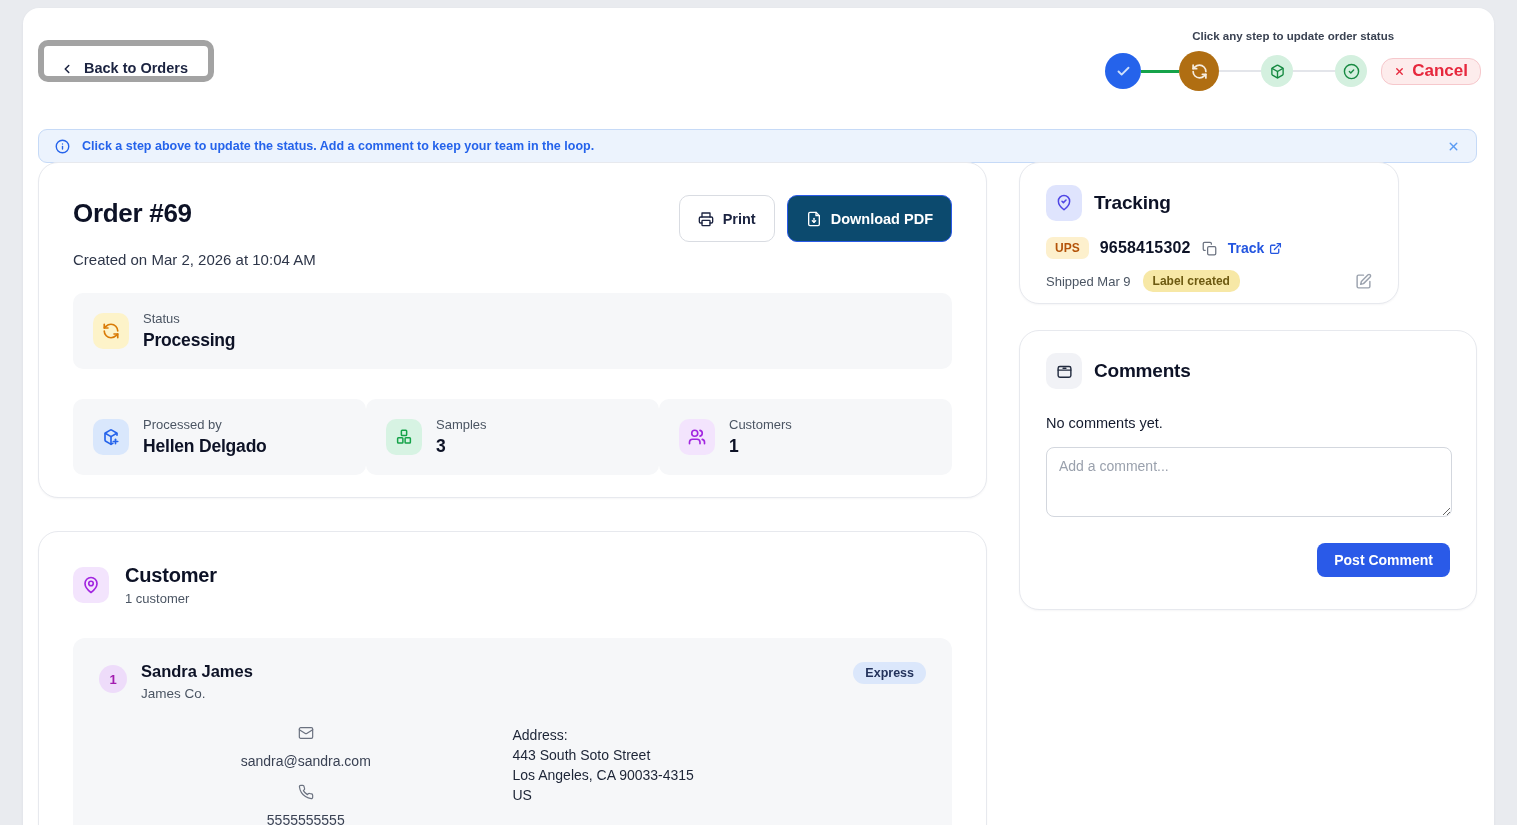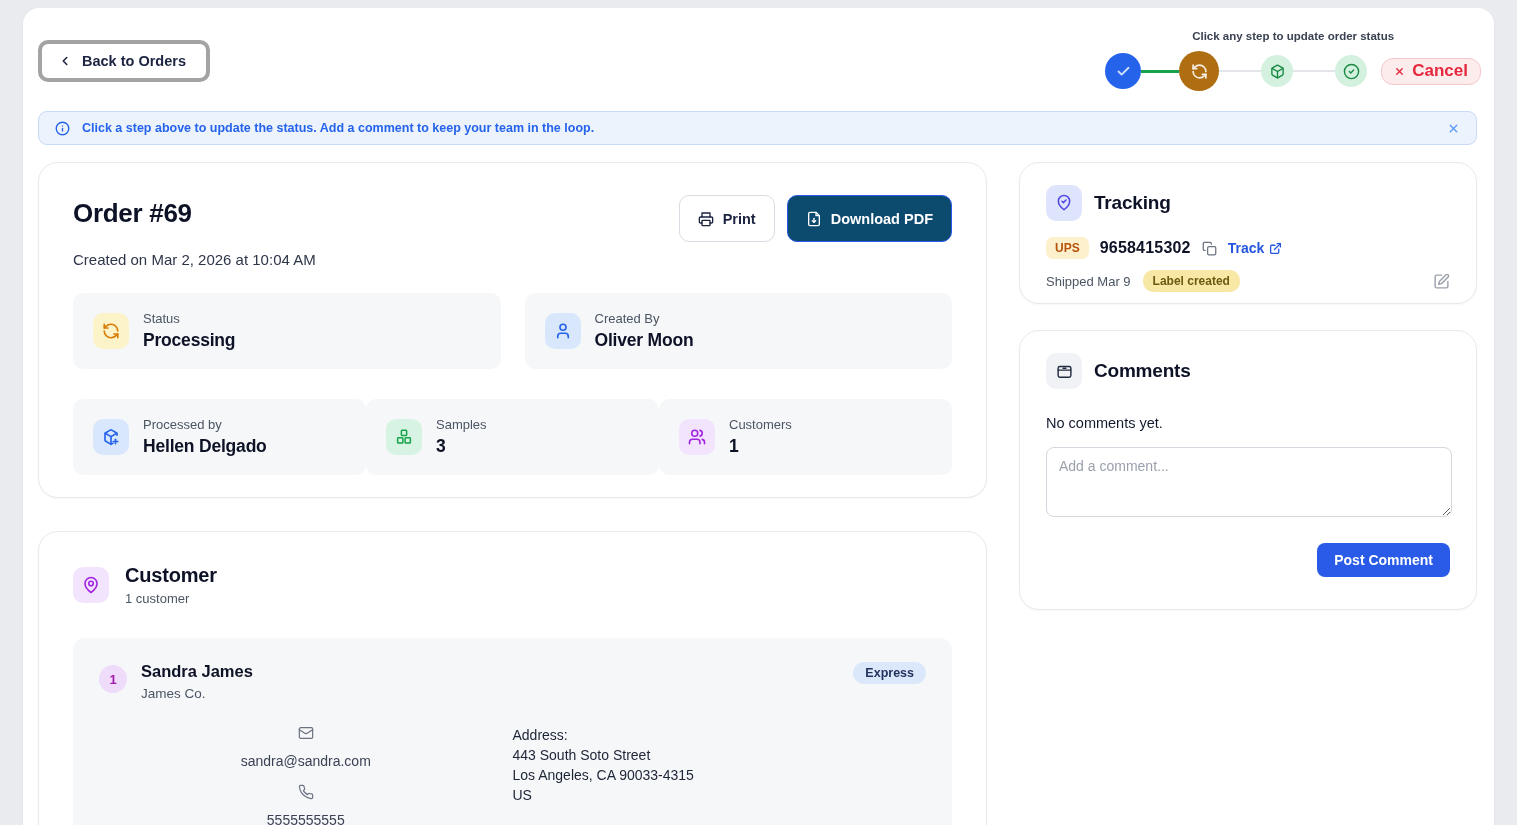--- a/index.html
+++ b/index.html
@@ -5,40 +5,40 @@
   * { margin:0; padding:0; box-sizing:border-box; }
   html,body { width:1517px; height:825px; overflow:hidden; }
   body { background:#e9ebef; font-family:"Liberation Sans", sans-serif; color:#0d1226; }
   svg { display:block; }
 
   .shell { position:absolute; left:23px; top:8px; width:1471px; height:832px;
            background:#fff; border-radius:16px; box-shadow:0 1px 3px rgba(20,30,60,.06); }
 
   
   .back-btn { position:absolute; left:15px; top:32px; height:42px; padding:0 20px 0 16px;
-              display:flex; align-items:center; gap:10px; background:#fff;
-              border:4px solid #a3a3a3; border-radius:10px; cursor:pointer;
+              display:flex; align-items:flex-end; gap:10px; background:#fff;
+              border:6px solid #a3a3a3; border-radius:10px; cursor:pointer;
               font-size:14.5px; font-weight:700; color:#1b2340; }
 
   .top-right { position:absolute; right:13px; top:22px; }
   .stepper-hint { text-align:center; font-size:11.5px; font-weight:600; color:#3a4252; margin-bottom:9px; }
   .stepper-row { display:flex; align-items:center; }
   .step { border-radius:50%; display:flex; align-items:center; justify-content:center; cursor:pointer; }
   .step-1 { width:36px; height:36px; background:#2563eb; color:#cfe0fb; }
   .step-2 { width:40px; height:40px; background:#b06e12; color:#f6ede0; }
   .step-3, .step-4 { width:32px; height:32px; background:#d4f0df; color:#178a42; }
   .conn { height:3px; }
   .conn-done { width:38px; background:#16a34a; }
   .conn-todo { width:42px; height:2px; background:#e3e5ea; }
   .cancel-btn { margin-left:14px; height:27px; padding:0 12px; display:flex; align-items:center; gap:7px;
                 background:#fdecec; border:1px solid #f6c8cc; border-radius:12px; cursor:pointer;
                 color:#e6283d; font-size:17px; font-weight:700; }
 
   
-  .banner { position:absolute; left:15px; top:103px; width:1439px; height:34px;
+  .banner { position:absolute; left:15px; top:121px; width:1439px; height:34px;
             background:#ecf3fd; border:1px solid #c6daf7; border-radius:9px;
             display:flex; align-items:center; padding:0 16px; gap:12px; }
   .banner-text { font-size:12.5px; font-weight:700; color:#2563eb; flex:1; }
   .banner-close { color:#5b9bf3; cursor:pointer; }
 
   
   .card { position:absolute; background:#fff; border:1px solid #e7e9ee; border-radius:20px;
           box-shadow:0 1px 2px rgba(20,30,60,.04); }
 
   
@@ -84,21 +84,21 @@
   .pill { font-size:12.5px; font-weight:700; padding:4px 12px; border-radius:12px; }
   .pill-express { margin-left:auto; background:#dbe7fb; color:#24335c; }
   .cust-body { display:flex; margin-top:24px; }
   .cust-col { flex:1; }
   .contact-row { display:flex; align-items:center; gap:12px; font-size:14px; color:#3a4254;flex-direction:column; }
   .contact-row + .contact-row { margin-top:15px; }
   .contact-row .cicon { color:#6b7280; }
   .addr-line { font-size:14px; color:#1c2436; line-height:20px; }
 
   
-  .tracking-card { left:996px; top:154px; width:458px; height:142px; padding:22px 26px; }
+  .tracking-card { left:996px; top:154px; width:380px; height:142px; padding:22px 26px; }
   .card-head { display:flex; align-items:center; gap:12px; }
   .card-title { font-size:19px; font-weight:800; letter-spacing:-.2px; }
   .track-row { display:flex; align-items:center; gap:11px; margin-top:16px; }
   .carrier-badge { background:#fdf0cd; color:#b45309; font-size:12px; font-weight:800;
                    padding:4px 9px; border-radius:7px; }
   .track-number { font-size:16px; font-weight:800; letter-spacing:.2px; }
   .copy-icon { color:#6b7280; cursor:pointer; }
   .track-link { display:flex; align-items:center; gap:5px; color:#2456e0; font-size:14px;
                 font-weight:800; cursor:pointer; }
   .ship-row { display:flex; align-items:center; margin-top:11px; }
@@ -238,32 +238,20 @@
               <path d="M3 3v5h5"></path>
               <path d="M3 12a9 9 0 0 0 9 9 9.75 9.75 0 0 0 6.74-2.74L21 16"></path>
               <path d="M16 16h5v5"></path>
             </svg>
         </div>
         <div>
           <div class="stat-label">Status</div>
           <div class="stat-value">Processing</div>
         </div>
       </div>
-      <div class="stat-card">
-        <div class="icon-box ib-blue">
-          <svg width="18" height="18" viewBox="0 0 24 24" fill="none" stroke="currentColor" stroke-width="2.2" stroke-linecap="round" stroke-linejoin="round">
-              <path d="M19 21v-2a4 4 0 0 0-4-4H9a4 4 0 0 0-4 4v2"></path>
-              <circle cx="12" cy="7" r="4"></circle>
-            </svg>
-        </div>
-        <div>
-          <div class="stat-label">Created By</div>
-          <div class="stat-value">Oliver Moon</div>
-        </div>
-      </div>
     </div>
 
     <div class="stat-row stat-row-2">
       <div class="stat-card">
         <div class="icon-box ib-blue">
           <svg width="18" height="18" viewBox="0 0 24 24" fill="none" stroke="currentColor" stroke-width="2.2" stroke-linecap="round" stroke-linejoin="round">
               <path d="M20 9.5V8a2 2 0 0 0-1-1.73l-6-3.46a2 2 0 0 0-2 0L5 6.27A2 2 0 0 0 4 8v8a2 2 0 0 0 1 1.73l6 3.46a2 2 0 0 0 2 0l1.5-.86"></path>
               <path d="m4.3 7 7.7 4.5L19.7 7"></path>
               <path d="M12 22V11.5"></path>
               <path d="M18 15v6"></path>

